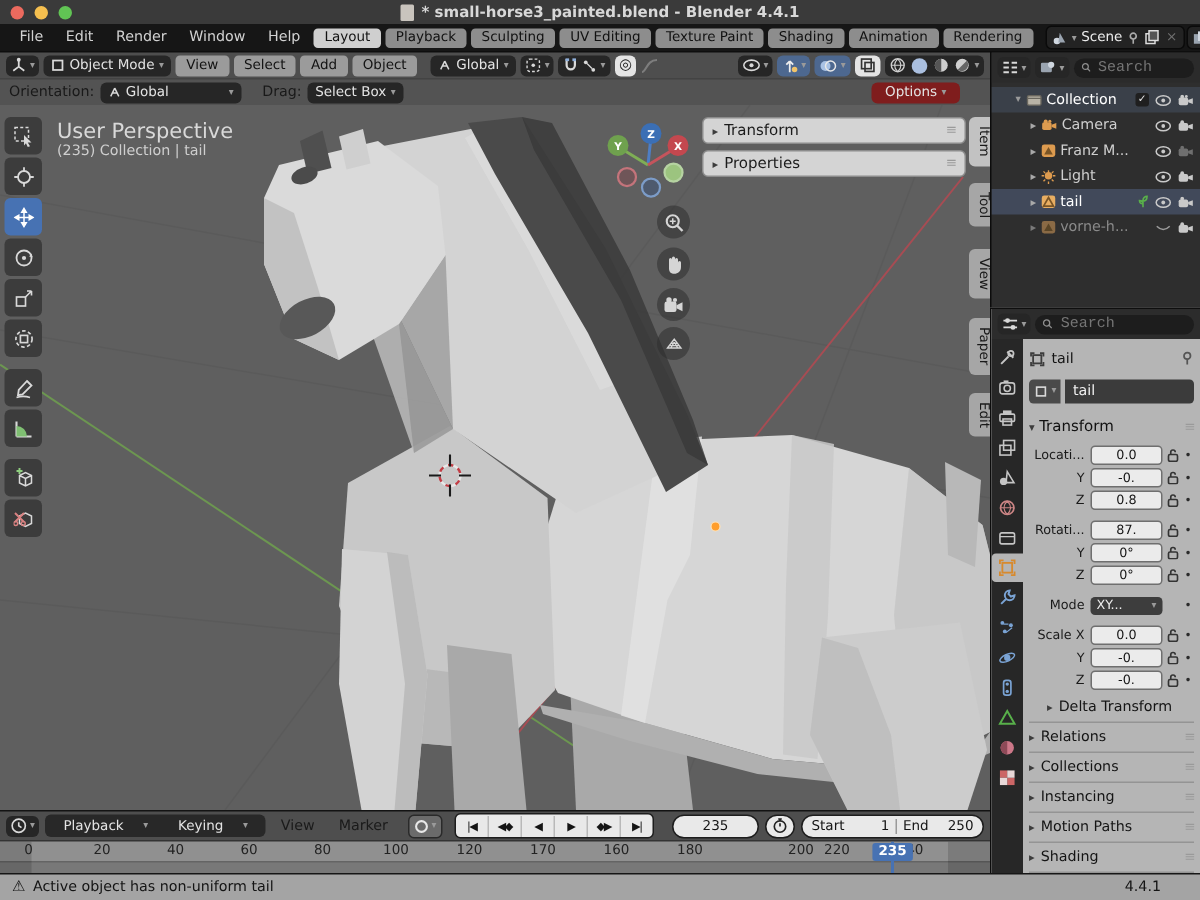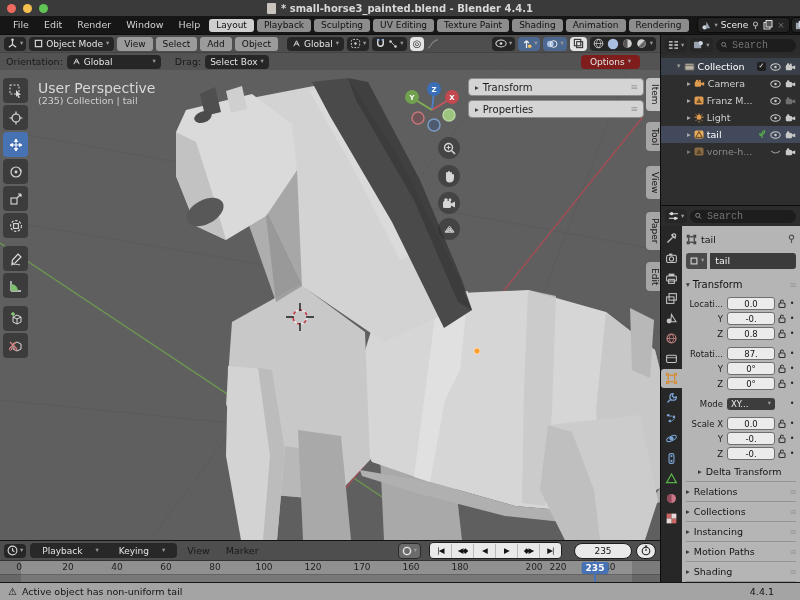--- a/index.html
+++ b/index.html
@@ -522,20 +522,27 @@
     <span class="pbtn">◆▶</span>
     <span class="pbtn">▶|</span>
   </span>
   <span class="wfield" style="width:56px;margin-left:8px">235</span>
   <span class="wfield" style="width:18px;border-radius:8px">
     <svg width="10" height="11" viewBox="0 0 10 11">
         <circle cx="5" cy="6" r="3.8" fill="none" stroke="#222" stroke-width="1.1"></circle>
         <path d="M5 6 V3.8 M3.8 1 h2.4 M5 1 v1.2" stroke="#222" fill="none" stroke-width="1.1"></path>
       </svg>
   </span>
+  <span class="wfield" style="width:108px;justify-content:flex-start;padding:0 6px;gap:4px">
+    <span>Start</span>
+    <span style="flex:1;text-align:right">1</span>
+    <span style="width:1px;height:10px;background:#9a9a9a"></span>
+    <span>End</span>
+    <span style="flex:1;text-align:right">250</span>
+  </span>
 </div>
 
 <div id="ruler">
   <div id="rulerlow"></div>
   <div class="dimrange" style="left:0;width:21px"></div>
   <div class="dimrange" style="left:632px;width:28px"></div>
   <span class="tick" style="left:19px">0</span>
   <span class="tick" style="left:68px">20</span>
   <span class="tick" style="left:117px">40</span>
   <span class="tick" style="left:166px">60</span>

